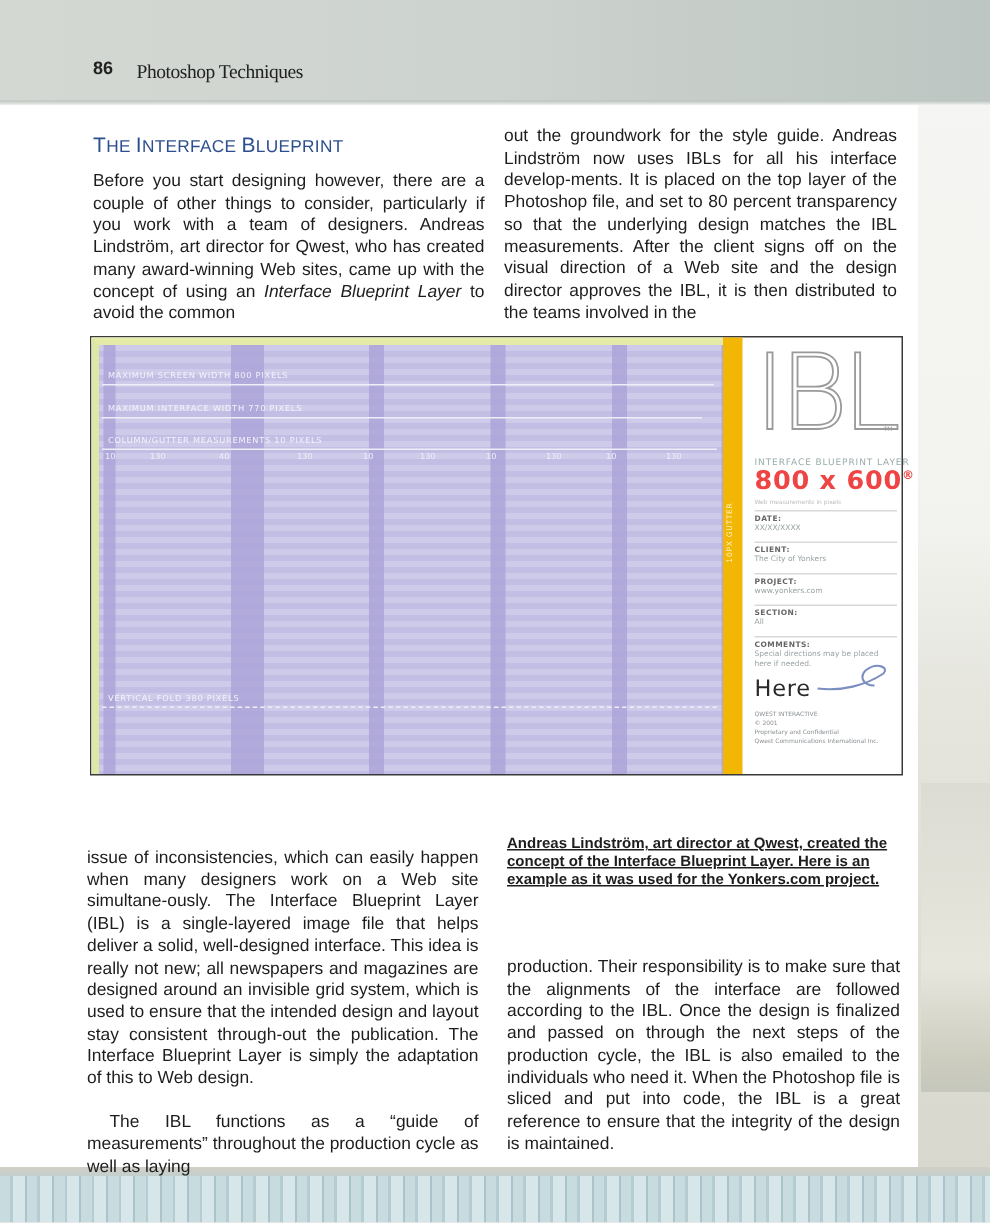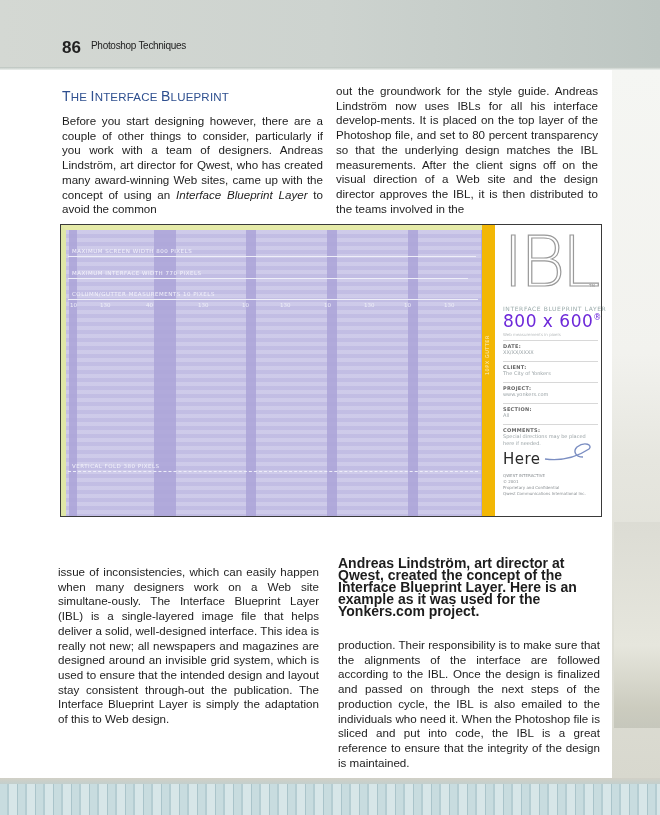--- a/index.html
+++ b/index.html
@@ -10,26 +10,26 @@
   }
   .topband {
     position:absolute; left:0; top:0; width:660px; height:70px;
     background:linear-gradient(90deg,#d4d8d3 0%,#cdd3cf 50%,#bdc6c2 100%);
   }
   .topband::after {
     content:""; position:absolute; left:0; right:0; bottom:0; height:3px;
     background:linear-gradient(180deg,#b9c2bd,#eef1ee);
   }
   .page-num {
-    position:absolute; left:62px; top:38px; font-weight:bold; font-size:17px; color:#222;
+    position:absolute; left:62px; top:38px; font-weight:bold; font-size:12px; color:#222;
     font-family:"Liberation Sans", sans-serif;
   }
   .running-head {
-    position:absolute; left:91px; top:40px; font-size:10px; color:#222;
-    font-family:Liberation Sans, sans-serif; letter-spacing:-0.3px;
+    position:absolute; left:91px; top:40px; font-size:13px; color:#222;
+    font-family:Liberation Serif, serif; letter-spacing:-0.3px;
   }
   .paper {
     position:absolute; left:0; top:70px; width:612px; height:708px; background:#fff;
   }
   .right-strip {
     position:absolute; left:612px; top:70px; width:48px; height:708px;
     background:linear-gradient(180deg,#f5f6f3 0%,#f2f2ee 40%,#e6e6df 55%,#d8d8ce 100%);
   }
   .right-strip::before {
     content:""; position:absolute; left:2px; top:452px; width:46px; height:206px;
@@ -53,21 +53,21 @@
     line-height:14.7px; color:#1d1d1d; text-align:justify; hyphens:manual;
   }
   .col p { margin:0; }
   .col .indent { text-indent:15px; }
   .c1 { left:62px; top:114px; width:261px; }
   .c2 { left:336px; top:84px; width:262px; }
   .c3 { left:58px; top:565px; width:261px; }
   .c4 { left:338px; top:624px; width:262px;margin-top:14px; }
   .caption {
     position:absolute; left:338px; top:557px; width:262px;
-    font-family:"Liberation Sans", sans-serif; font-weight:bold; font-size:14px; line-height:12px; color:#1d1d1d;
+    font-family:"Liberation Sans", sans-serif; font-weight:bold; font-size:10px; line-height:12px; color:#1d1d1d;text-decoration:underline;
   }
   
   .figure {
     position:absolute; left:60px; top:224px; width:542px; height:293px;
     border:1px solid #3a3a3a; background:#fff; box-sizing:border-box;
   }
   .grid-area {
     position:absolute; left:0; top:0; width:421px; height:291px;
     background:#c6c2e6;
     border-left:5px solid #dfe7a6; border-top:5px solid #e5eaa8; box-sizing:border-box;
@@ -95,21 +95,21 @@
     position:absolute; left:423px; top:110px; writing-mode:vertical-rl; transform:rotate(180deg);
     font-size:5px; color:#fff3c8; letter-spacing:0.5px; font-family:"DejaVu Sans",sans-serif;
   }
   .ibl-panel { position:absolute; left:438px; top:0; width:102px; height:291px; }
   .ibl-letters {
     position:absolute; left:4px; top:0px; font-family:"DejaVu Sans",sans-serif; font-weight:100;
     font-size:70px; letter-spacing:-4px; color:#fff; -webkit-text-stroke:1.2px #9a9a9a; line-height:74px;
   }
   .ibl-tm { position:absolute; right:6px; top:58px; font-size:4px; color:#999; }
   .ibl-sub { position:absolute; left:4px; top:80px; font-size:6px; color:#9aa; letter-spacing:0.6px; white-space:nowrap; }
-  .ibl-size { position:absolute; left:4px; top:86px; font-size:17px; font-weight:normal; color:#6d28d9; letter-spacing:0.5px; white-space:nowrap; }
+  .ibl-size { position:absolute; left:4px; top:86px; font-size:17px; font-weight:bold; color:#ef4444; letter-spacing:0.5px; white-space:nowrap; }
   .ibl-size sup { font-size:8px; }
   .ibl-note { position:absolute; left:4px; top:107px; font-size:4px; color:#b8bcbe; white-space:nowrap; }
   .ibl-field { position:absolute; left:4px; width:95px; border-top:1px solid #d8d8d8; padding-top:2px; }
   .ibl-field .lbl { font-size:5px; font-weight:bold; color:#666; letter-spacing:0.3px; }
   .ibl-field .val { font-size:5px; color:#9aa3a6; line-height:6.5px; }
   .qwest-logo { position:absolute; left:4px; top:225px; font-family:"DejaVu Sans",sans-serif; font-size:15px; color:#2a2a2a; letter-spacing:0.5px; }
   .qwest-swoosh { position:absolute; left:44px; top:210px; width:50px; height:30px; }
   .qwest-info { position:absolute; left:4px; top:248px; font-size:4px; line-height:6px; color:#8a8f93; }
 </style>
 </head>
@@ -200,19 +200,20 @@
       <div>QWEST INTERACTIVE</div>
       <div>© 2001</div>
       <div>Proprietary and Confidential</div>
       <div>Qwest Communications International Inc.</div>
     </div>
   </div>
 </div>
 
 <div class="col c3">
   <p>issue of inconsistencies, which can easily happen when many designers work on a Web site simultane-ously. The Interface Blueprint Layer (IBL) is a single-layered image file that helps deliver a solid, well-designed interface. This idea is really not new; all newspapers and magazines are designed around an invisible grid system, which is used to ensure that the intended design and layout stay consistent through-out the publication. The Interface Blueprint Layer is simply the adaptation of this to Web design.</p>
+  <p class="indent" style="margin-top:14.7px">The IBL functions as a “guide of measurements” throughout the production cycle as well as laying</p>
 </div>
 
 <div class="caption">Andreas Lindström, art director at Qwest, created the concept of the Interface Blueprint Layer. Here is an example as it was used for the Yonkers.com project.</div>
 
 <div class="col c4">
   <p>production. Their responsibility is to make sure that the alignments of the interface are followed according to the IBL. Once the design is finalized and passed on through the next steps of the production cycle, the IBL is also emailed to the individuals who need it. When the Photoshop file is sliced and put into code, the IBL is a great reference to ensure that the integrity of the design is maintained.</p>
 </div>
 
 </body></html>

